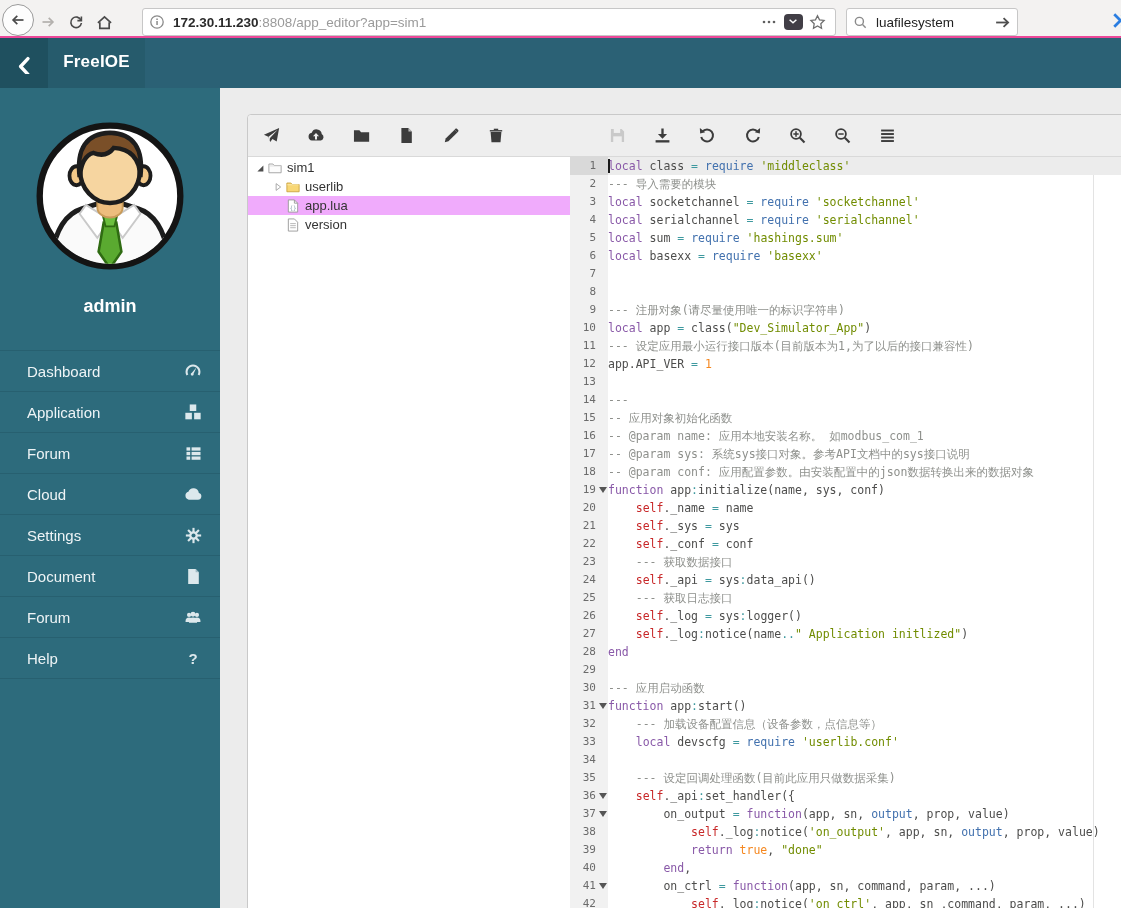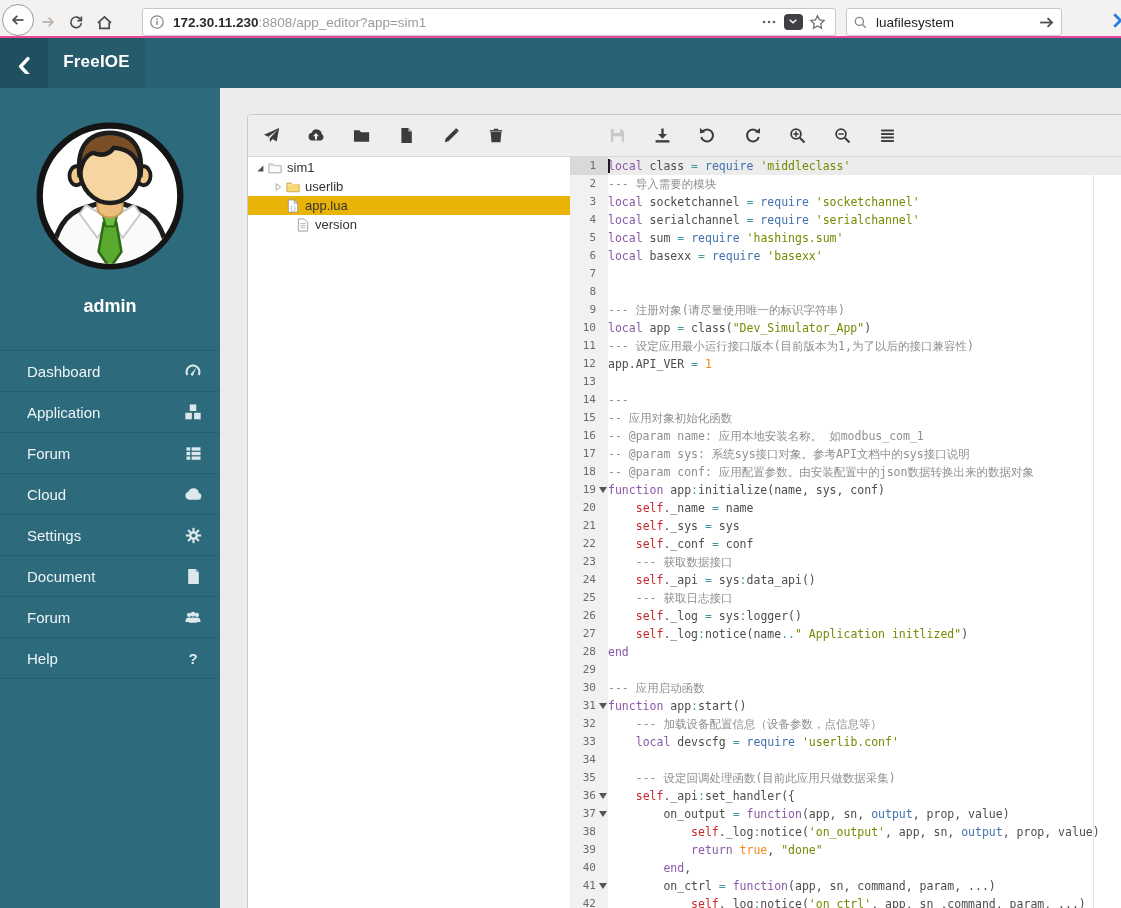--- a/index.html
+++ b/index.html
@@ -12,21 +12,21 @@
                border-bottom:2px solid #ec4899;display:flex;align-items:flex-end;z-index:5;}
   .nav-btn{width:28px;height:28px;display:flex;align-items:center;justify-content:center;color:#4a4a4a;flex:0 0 auto;}
   .nav-btn.back{width:30px;height:30px;border:1px solid #9b9b9b;border-radius:50%;background:#fdfdfd;margin-left:2px;}
   .nav-btn.fwd{color:#b3b0ad;}
   .url-bar{height:28px;flex:0 0 694px;margin-left:24px;background:#fff;border:1px solid #c7c7c7;
            border-radius:3px;display:flex;align-items:center;padding:0 6px;box-sizing:border-box;}
   .url-text{flex:1;font-size:13.5px;margin-left:8px;color:#9a9a9a;white-space:nowrap;overflow:hidden;}
   .url-host{color:#2b2b2b;font-weight:700;}
   .page-action{width:24px;height:24px;display:flex;align-items:center;justify-content:center;color:#5f5f5f;flex:0 0 auto;}
   .pocket-badge{width:19px;height:16px;background:#413e46;border-radius:4px;display:flex;align-items:center;justify-content:center;}
-  .search-bar{height:28px;width:216px;margin-left:10px;background:#fff;border:1px solid #c7c7c7;
+  .search-bar{height:28px;width:172px;margin-left:10px;background:#fff;border:1px solid #c7c7c7;
               border-radius:3px;display:flex;align-items:center;padding:0 6px;box-sizing:border-box;flex:0 0 auto;}
   .search-input{border:none;outline:none;flex:1;font-size:13.5px;color:#222;background:transparent;
                 font-family:"Liberation Sans",sans-serif;margin-left:6px;min-width:0;}
   .edge-glyph{position:absolute;right:0;top:6px;width:8px;height:24px;overflow:hidden;}
 
   
   .app-header{position:absolute;top:36px;left:0;right:0;height:52px;background:#2b6175;display:flex;}
   .hdr-back{width:48px;background:#1f505f;display:flex;align-items:center;justify-content:center;cursor:pointer;}
   .hdr-brand{width:97px;background:#265b6c;color:#fff;font-size:17px;font-weight:700;
              display:flex;align-items:center;justify-content:center;letter-spacing:.2px;}
@@ -49,21 +49,21 @@
   .etoolbar{height:41px;background:#eeeeee;border-bottom:1px solid #d9d9d9;display:flex;align-items:center;
             padding-left:10px;border-radius:4px 0 0 0;}
   .tbtn{width:26px;height:26px;margin-right:19px;display:flex;align-items:center;justify-content:center;
         color:#3c3c3c;cursor:pointer;flex:0 0 auto;}
   .tbtn.disabled{color:#c9c9c9;}
   .tbtn.gap{margin-left:76px;}
 
   .panel-body{position:absolute;top:42px;left:0;right:0;bottom:0;display:flex;overflow:hidden;}
   .tree{width:322px;flex:0 0 322px;padding-top:1px;font-size:13px;color:#333;border-radius:14px;}
   .tree-row{height:19px;display:flex;align-items:center;cursor:pointer;}
-  .tree-row.selected{background:#eab308;}
+  .tree-row.selected{background:#f0abfc;}
   .tw-exp{width:15px;height:15px;flex:0 0 15px;display:flex;align-items:center;justify-content:center;}
   .tw-icon{width:15px;height:15px;flex:0 0 15px;margin-right:5px;display:flex;align-items:center;justify-content:center;}
 
   .editor{flex:1;position:relative;font-family:"DejaVu Sans Mono",monospace;font-size:11.5px;background:#fff;}
   .gutter{position:absolute;left:0;top:0;bottom:0;width:38px;background:#f1f1f1;color:#6b6b6b;font-size:11px;}
   .gline{height:18px;line-height:18px;text-align:right;padding-right:12px;position:relative;}
   .gline.active{background:#d9d9d9;}
   .fold{position:absolute;right:1px;top:6px;width:0;height:0;border-left:4.5px solid transparent;
         border-right:4.5px solid transparent;border-top:6px solid #555;cursor:pointer;}
   .codearea{position:absolute;left:38px;top:0;right:0;bottom:0;background:#fff;overflow:hidden;color:#4d4d4c;}
@@ -424,21 +424,21 @@
             <span class="tw-exp"></span>
             <span class="tw-icon">
               <svg width="12" height="14" viewBox="0 0 12 15">
                 <path d="M1 1h6.5l3.5 3.5V14H1z" fill="#fff" stroke="#9b9b9b"></path>
                 <path d="M7.5 1v3.5H11" fill="none" stroke="#9b9b9b"></path>
                 <text x="2.2" y="12" font-size="6.5" fill="#8fa6b5" font-family="monospace">{}</text>
               </svg>
             </span>
             <span>app.lua</span>
           </div>
-          <div class="tree-row" style="padding-left: 32px;">
+          <div class="tree-row" style="padding-left: 22px;">
             <span class="tw-exp"></span>
             <span class="tw-icon">
               <svg width="12" height="14" viewBox="0 0 12 15">
                 <path d="M1 1h6.5l3.5 3.5V14H1z" fill="#fff" stroke="#9b9b9b"></path>
                 <path d="M3 6h6M3 8.2h6M3 10.4h6" stroke="#b5b5b5"></path>
               </svg>
             </span>
             <span>version</span>
           </div>
         </div>

